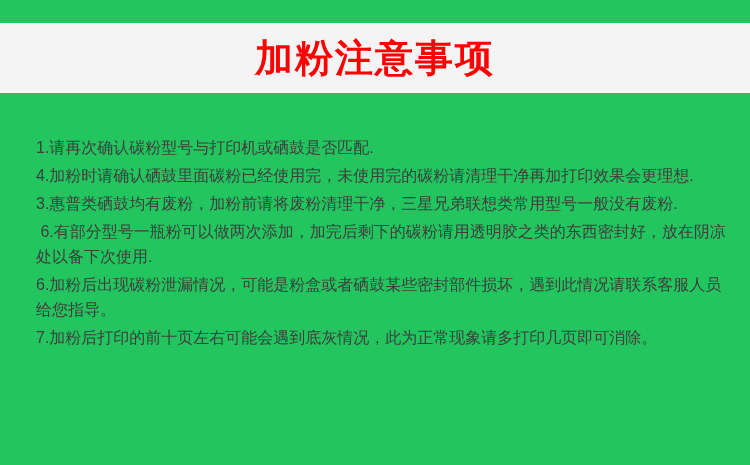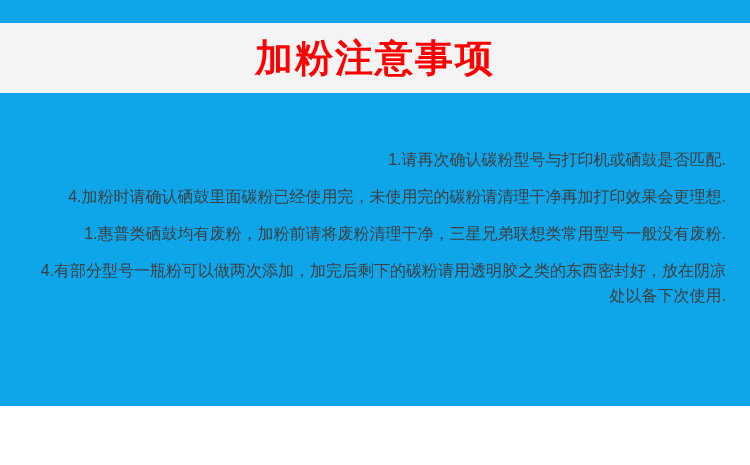--- a/index.html
+++ b/index.html
@@ -4,22 +4,22 @@
 <style>
   html, body {
     margin: 0;
     padding: 0;
     background: #ffffff;
     font-family: "Liberation Sans", sans-serif;
   }
   .page {
     position: relative;
     width: 750px;
-    height: 406px;
-    background: #0ea5e9;
+    height: 465px;
+    background: #22c55e;
     overflow: hidden;
   }
   .title-banner {
     position: absolute;
     top: 23px;
     left: 0;
     width: 750px;
     height: 70px;
     background: #f4f4f4;
     display: flex;
@@ -38,35 +38,36 @@
   .notice-list {
     position: absolute;
     top: 135px;
     left: 36px;
     width: 690px;
   }
   .notice-item {
     font-size: 16px;
     line-height: 25px;
     color: #3e3e3e;
-    margin: 12px 0 3px 0;
+    margin: 0 0 3px 0;
     white-space: pre-wrap;
     word-break: break-all;
-    text-align: right;
   }
 </style>
 </head>
 <body>
 
 <div class="page">
 
   <div class="title-banner">
     <h1 class="page-title">加粉注意事项</h1>
   </div>
 
   <div class="notice-list">
     <p class="notice-item">1.请再次确认碳粉型号与打印机或硒鼓是否匹配.</p>
     <p class="notice-item">4.加粉时请确认硒鼓里面碳粉已经使用完，未使用完的碳粉请清理干净再加打印效果会更理想.</p>
-    <p class="notice-item">1.惠普类硒鼓均有废粉，加粉前请将废粉清理干净，三星兄弟联想类常用型号一般没有废粉.</p>
-    <p class="notice-item"> 4.有部分型号一瓶粉可以做两次添加，加完后剩下的碳粉请用透明胶之类的东西密封好，放在阴凉处以备下次使用.</p>
+    <p class="notice-item">3.惠普类硒鼓均有废粉，加粉前请将废粉清理干净，三星兄弟联想类常用型号一般没有废粉.</p>
+    <p class="notice-item"> 6.有部分型号一瓶粉可以做两次添加，加完后剩下的碳粉请用透明胶之类的东西密封好，放在阴凉处以备下次使用.</p>
+    <p class="notice-item">6.加粉后出现碳粉泄漏情况，可能是粉盒或者硒鼓某些密封部件损坏，遇到此情况请联系客服人员给您指导。</p>
+    <p class="notice-item">7.加粉后打印的前十页左右可能会遇到底灰情况，此为正常现象请多打印几页即可消除。</p>
   </div>
 
 </div>
 
 </body></html>

